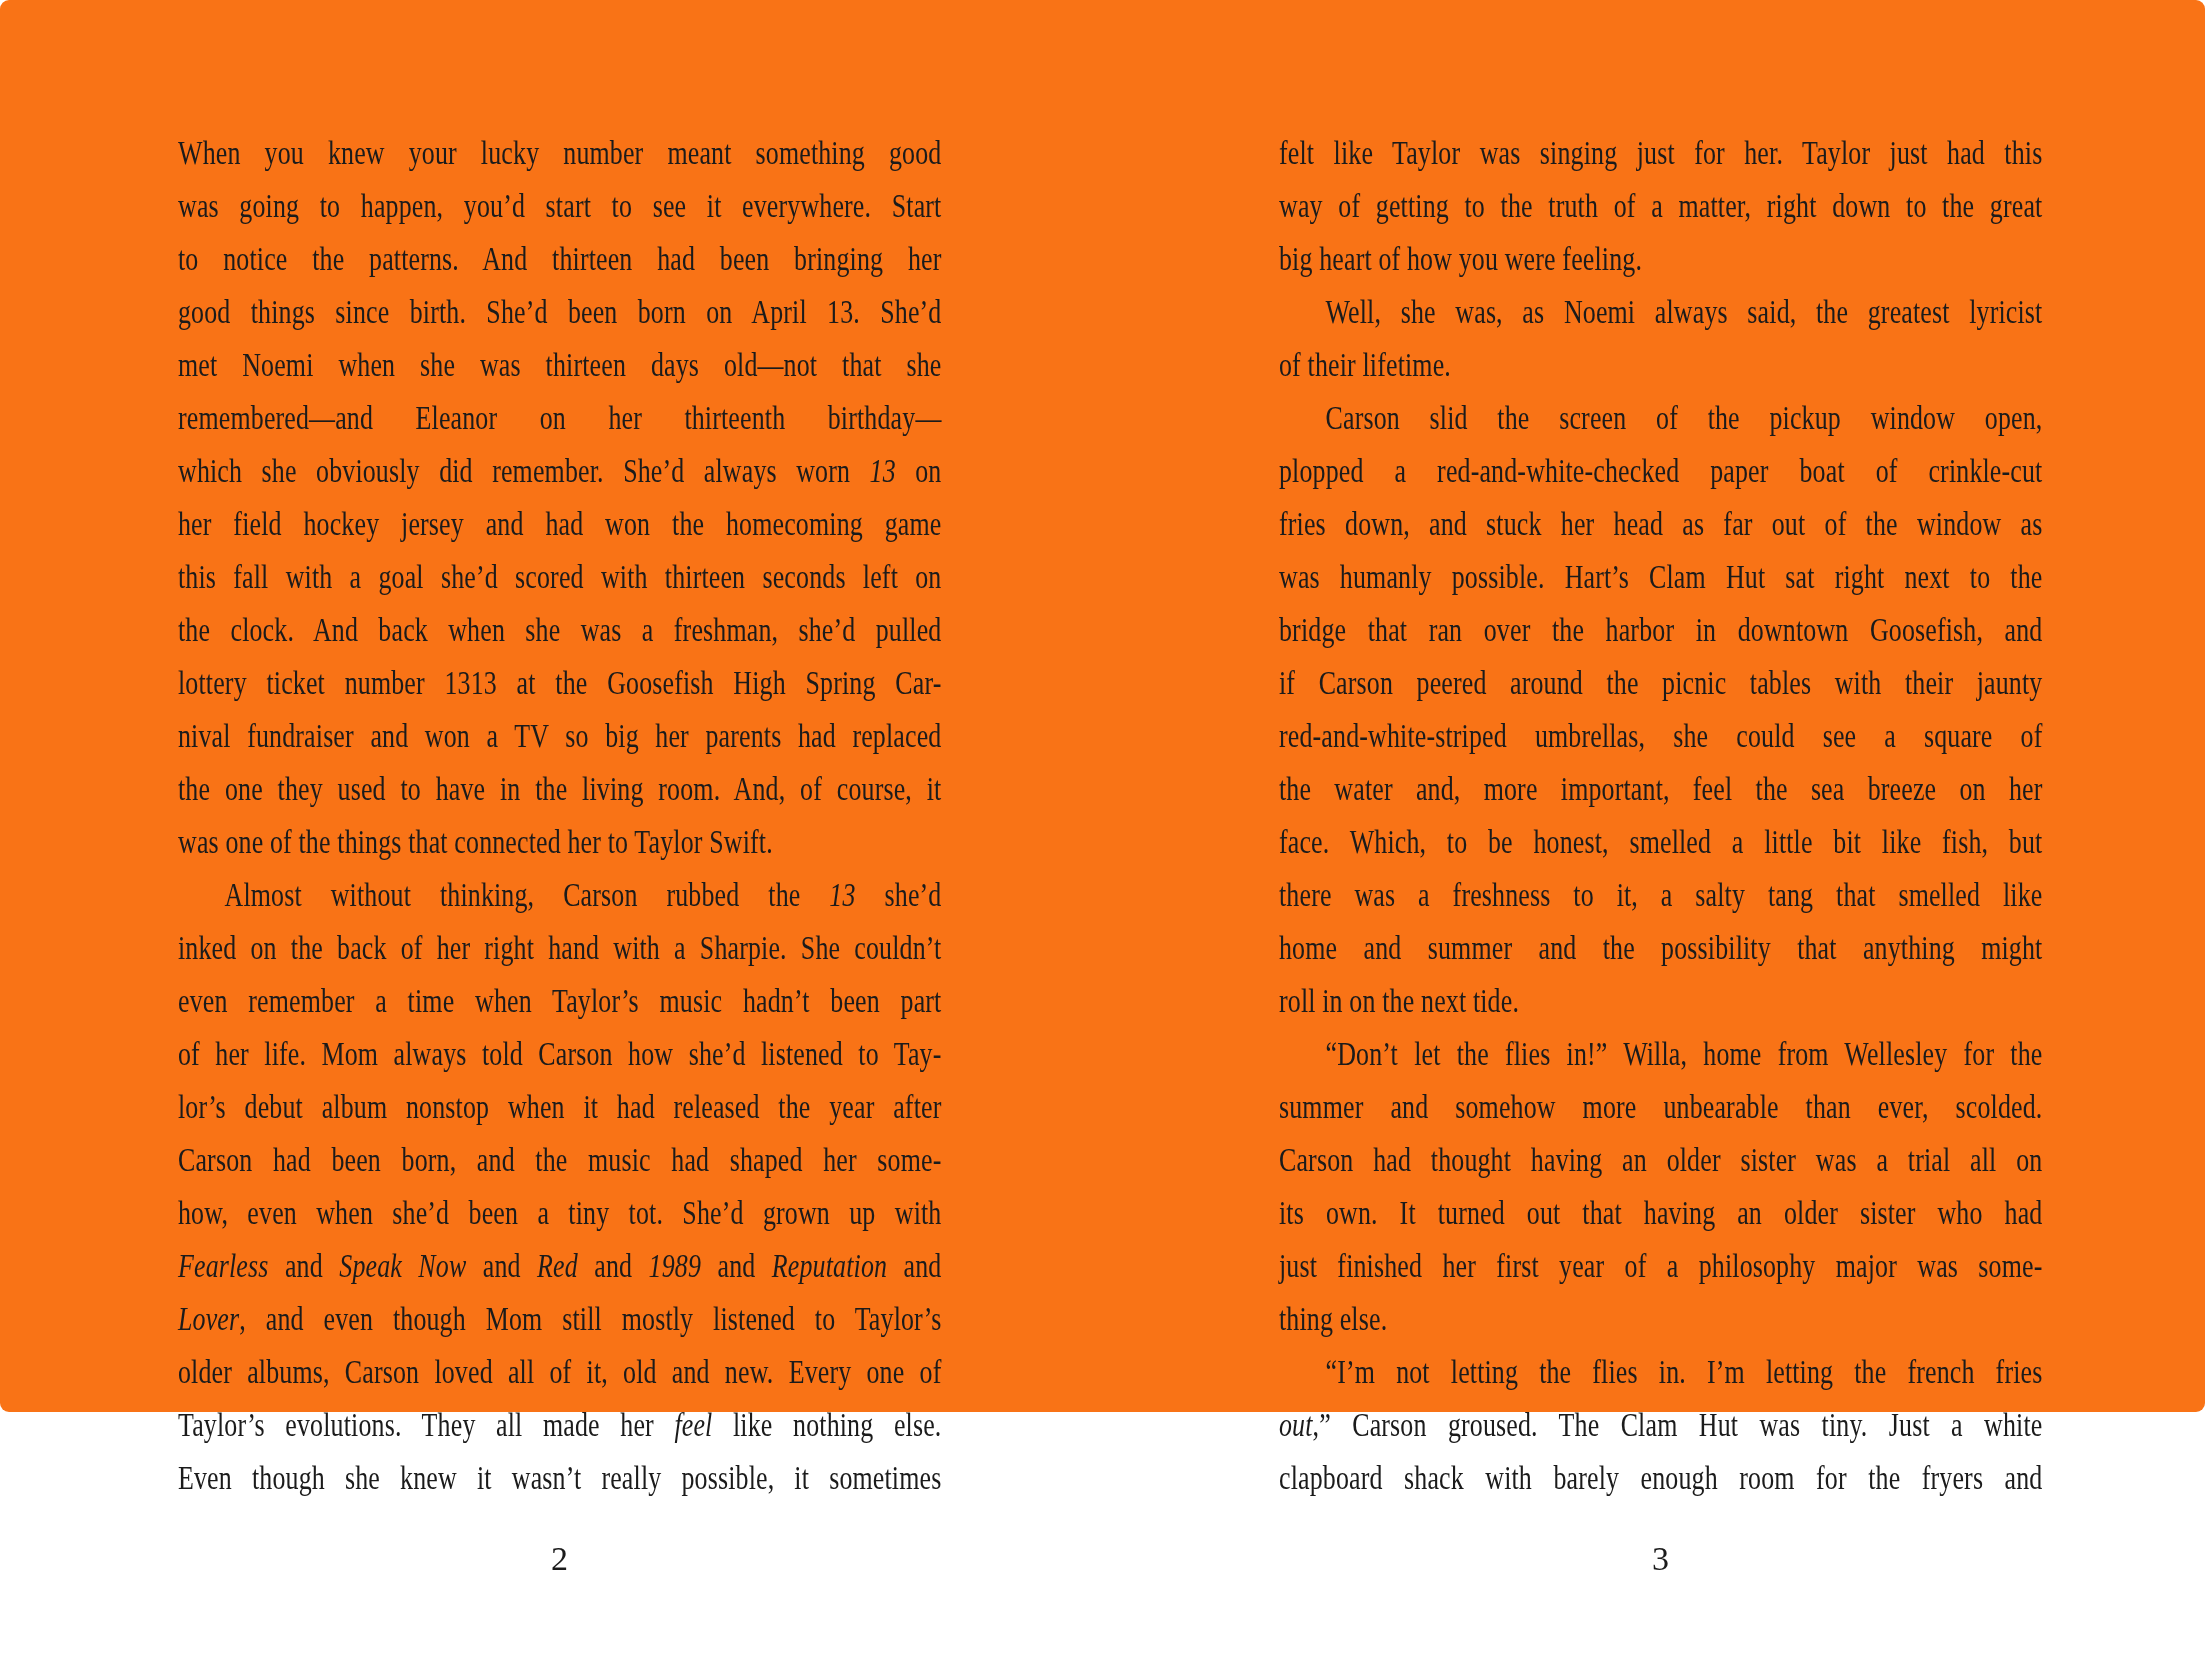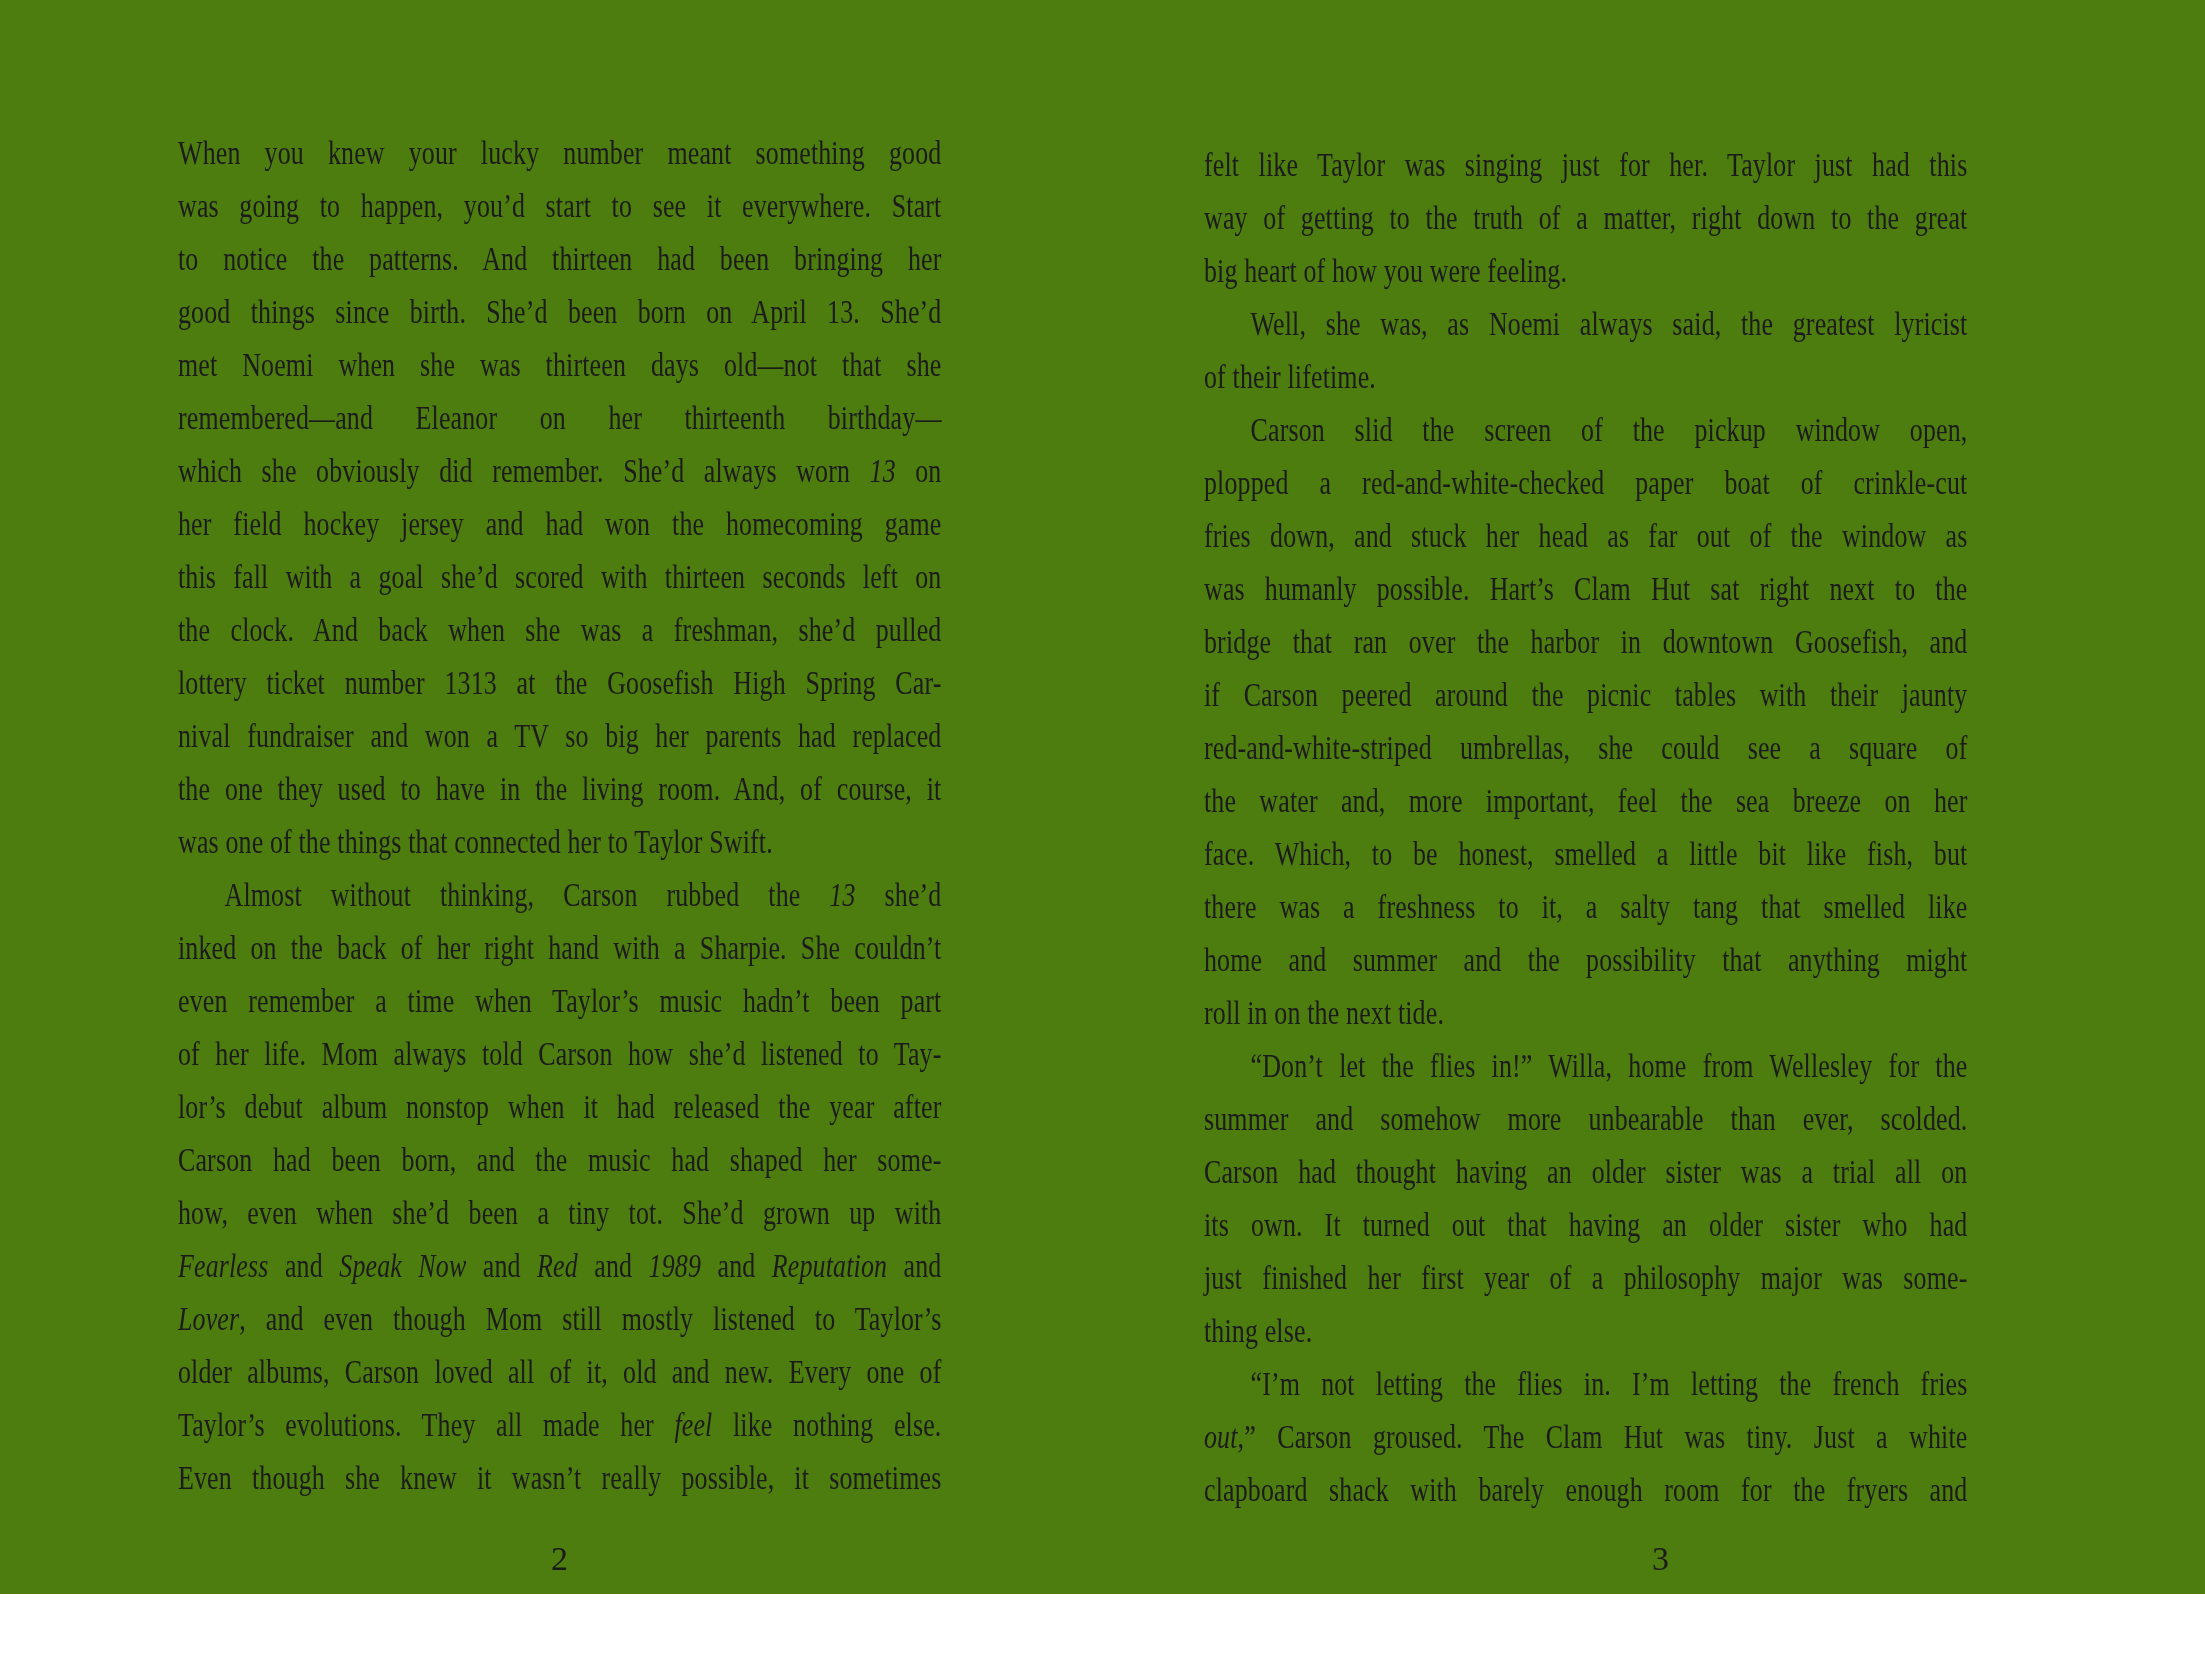--- a/index.html
+++ b/index.html
@@ -3,32 +3,33 @@
 <meta charset="utf-8">
 <style>
   html, body {
     margin: 0; padding: 0;
     width: 2205px; height: 1654px;
     background: #ffffff;
     overflow: hidden;
   }
   .spread {
     position: relative;
-    width: 2205px; height: 1594px;
+    width: 2205px; height: 1412px;
     font-family: "Liberation Serif", "DejaVu Serif", serif;
     color: #1b1b1b;
-    background: #4d7c0f;
+    background: #f97316;
+    border-radius: 9px;
   }
   .text-block {
     position: absolute;
     top: 126px;
     width: 763px;
   }
   .text-block.left  { left: 178px; }
-  .text-block.right { left: 1204px; margin-top: 12px; }
+  .text-block.right { left: 1279px; }
   
   .line {
     width: 1001px;
     height: 53px;
     transform: scaleX(0.7627);
     transform-origin: 0 0;
     font-size: 34px;
     line-height: 53px;
     text-align: justify;
     text-align-last: justify;

